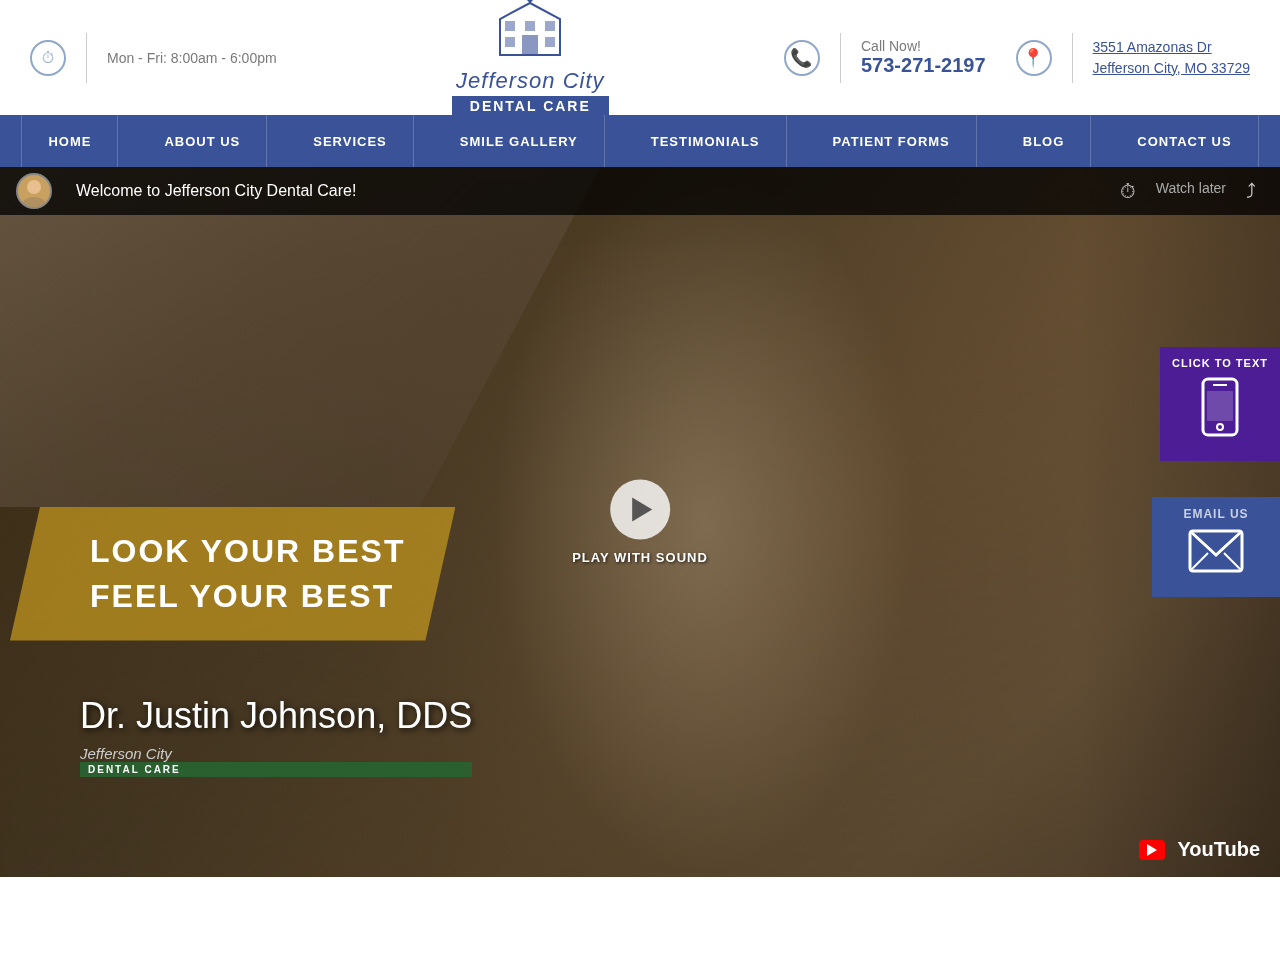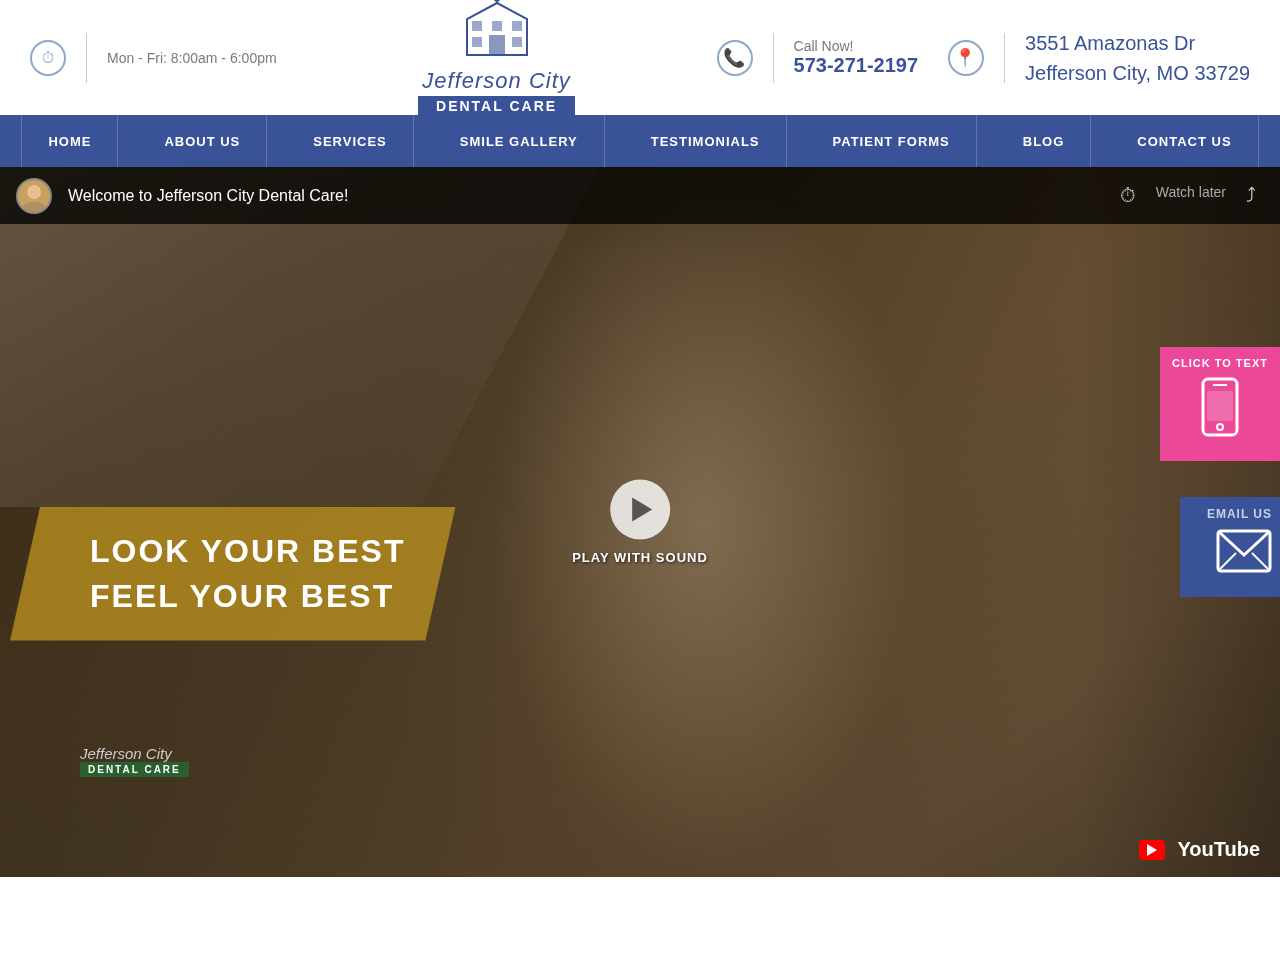--- a/index.html
+++ b/index.html
@@ -88,21 +88,21 @@
       gap: 12px;
     }
     .map-icon-circle {
       width: 36px; height: 36px;
       border: 2px solid #8fa8c8;
       border-radius: 50%;
       display: flex; align-items: center; justify-content: center;
       color: #8fa8c8;
       font-size: 18px;
     }
-    .address-text { font-size: 20px; color: #3a5298; line-height: 1.5; }
+    .address-text { font-size: 14px; color: #3a5298; line-height: 1.5; text-decoration: underline; }
 
     
     .navbar {
       background: #3a5298;
       display: flex;
       align-items: center;
       justify-content: center;
       height: 52px;
       gap: 20px;
     }
@@ -160,26 +160,26 @@
       width: 600px; height: 340px;
       background: linear-gradient(135deg, #a0917a 0%, #7a6a58 40%, #5a4a38 100%);
       clip-path: polygon(0 0, 100% 0, 70% 100%, 0 100%);
       opacity: 0.6;
     }
 
     
     .yt-top-bar {
       position: absolute;
       top: 0; left: 0; right: 0;
-      height: 57px;
+      height: 48px;
       background: rgba(0,0,0,0.75);
       display: flex;
       align-items: center;
       padding: 0 16px;
-      gap: 16px;
+      gap: 24px;
     }
     .yt-avatar {
       width: 36px; height: 36px;
       border-radius: 50%;
       background: #c8a060;
       border: 2px solid #888;
       display: flex; align-items: center; justify-content: center;
       overflow: hidden;
     }
     .yt-title {
@@ -256,21 +256,21 @@
       letter-spacing: 1px;
       text-shadow: 1px 1px 3px rgba(0,0,0,0.7);
     }
 
     
     .side-btn-click-to-text {
       position: absolute;
       top: 180px;
       right: 0;
       width: 120px;
-      background: #ec4899;
+      background: #4c1d95;
       display: flex;
       flex-direction: column;
       align-items: center;
       padding: 10px 8px 14px;
       cursor: pointer;
     }
     .side-btn-label {
       color: #fff;
       font-size: 11px;
       font-weight: bold;
@@ -280,25 +280,25 @@
     }
     .phone-icon-large {
       font-size: 44px;
       color: #fff;
     }
 
     .side-btn-email {
       position: absolute;
       top: 330px;
       right: 0;
-      width: 100px;
+      width: 128px;
       background: #3a5298;
       display: flex;
       flex-direction: column;
-      align-items: flex-end;
+      align-items: center;
       padding: 10px 8px 14px;
       cursor: pointer;
     }
     .email-label {
       color: #c8d0e8;
       font-size: 12px;
       font-weight: bold;
       letter-spacing: 1px;
       margin-bottom: 8px;
       text-align: center;
@@ -497,20 +497,21 @@
       <svg width="56" height="44" viewBox="0 0 56 44" fill="none">
         <rect x="2" y="2" width="52" height="40" rx="3" stroke="white" stroke-width="3" fill="none"></rect>
         <polyline points="2,2 28,26 54,2" stroke="white" stroke-width="3" fill="none"></polyline>
         <line x1="2" y1="42" x2="20" y2="24" stroke="white" stroke-width="2"></line>
         <line x1="54" y1="42" x2="36" y2="24" stroke="white" stroke-width="2"></line>
       </svg>
     </div>
   </div>
 
   <div class="doctor-name-overlay">
+    <div class="doctor-name">Dr. Justin Johnson, DDS</div>
     <div class="doctor-logo-small">
       <div class="doctor-logo-top">Jefferson City</div>
       <div class="doctor-logo-bar">DENTAL CARE</div>
     </div>
   </div>
 
   <div class="yt-watermark">
     <div class="yt-logo-icon">
       <span style="display:inline-block;width:0;height:0;border-top:6px solid transparent;border-bottom:6px solid transparent;border-left:10px solid white;"></span>
     </div>

